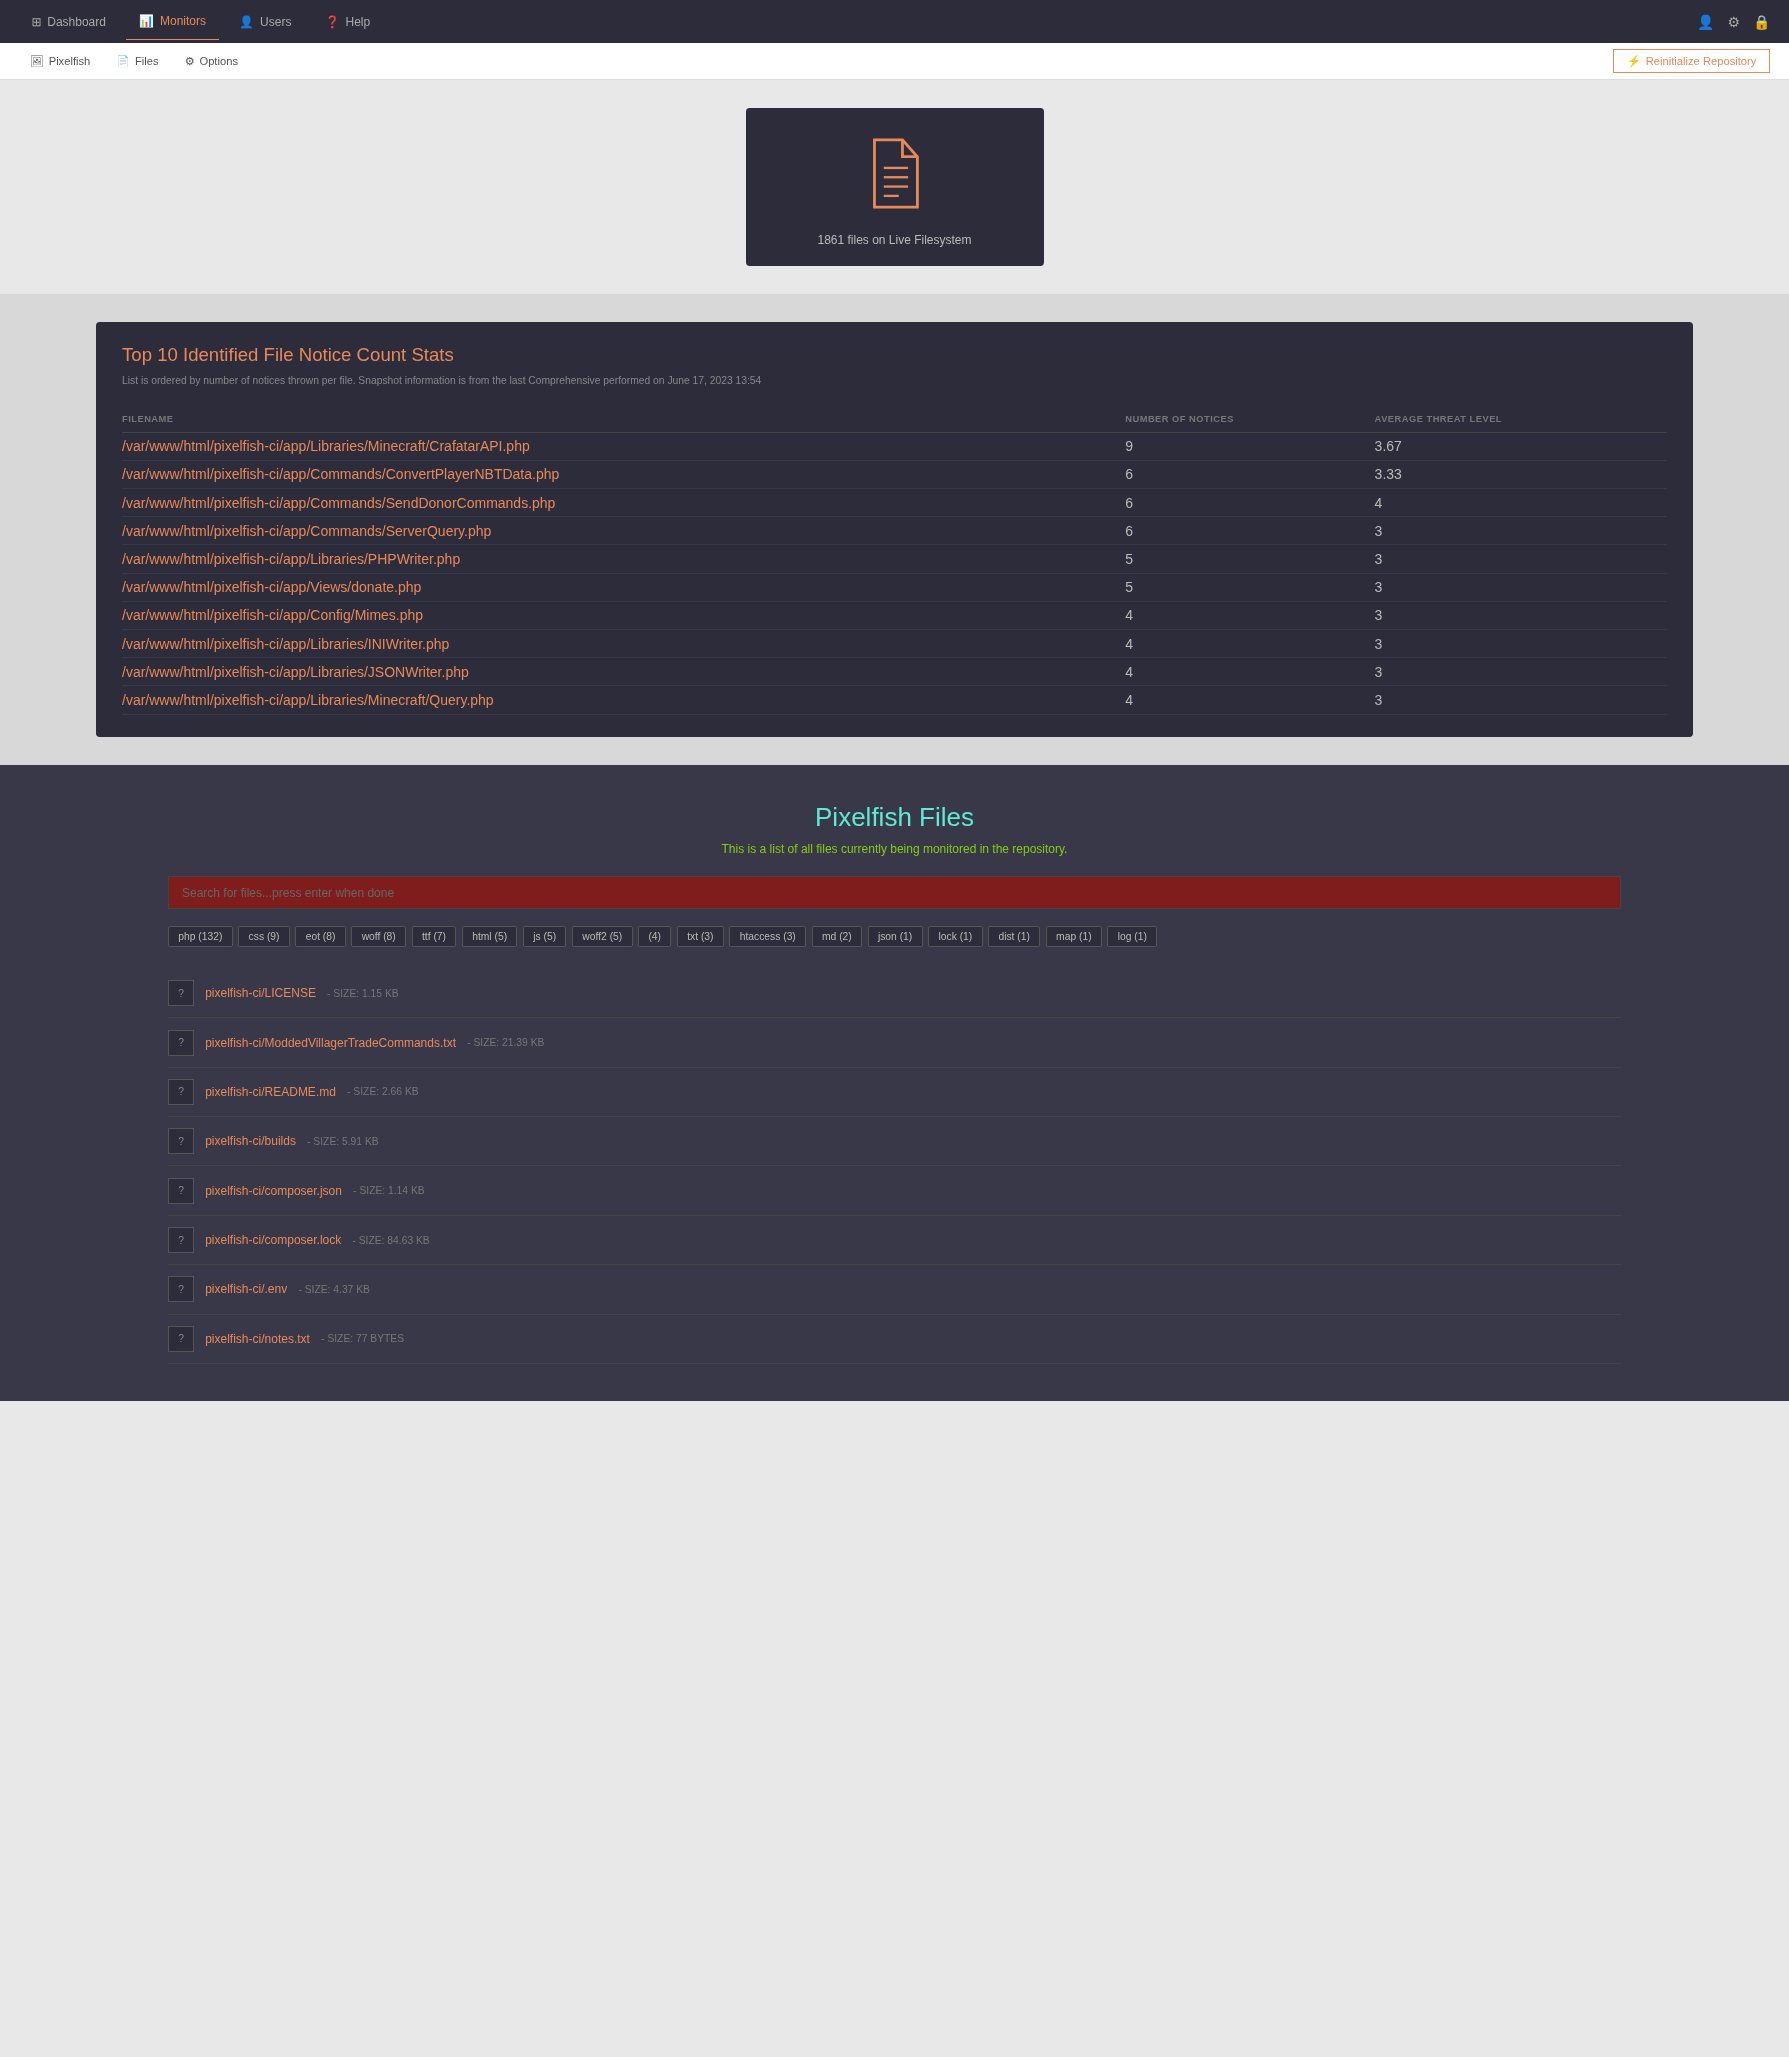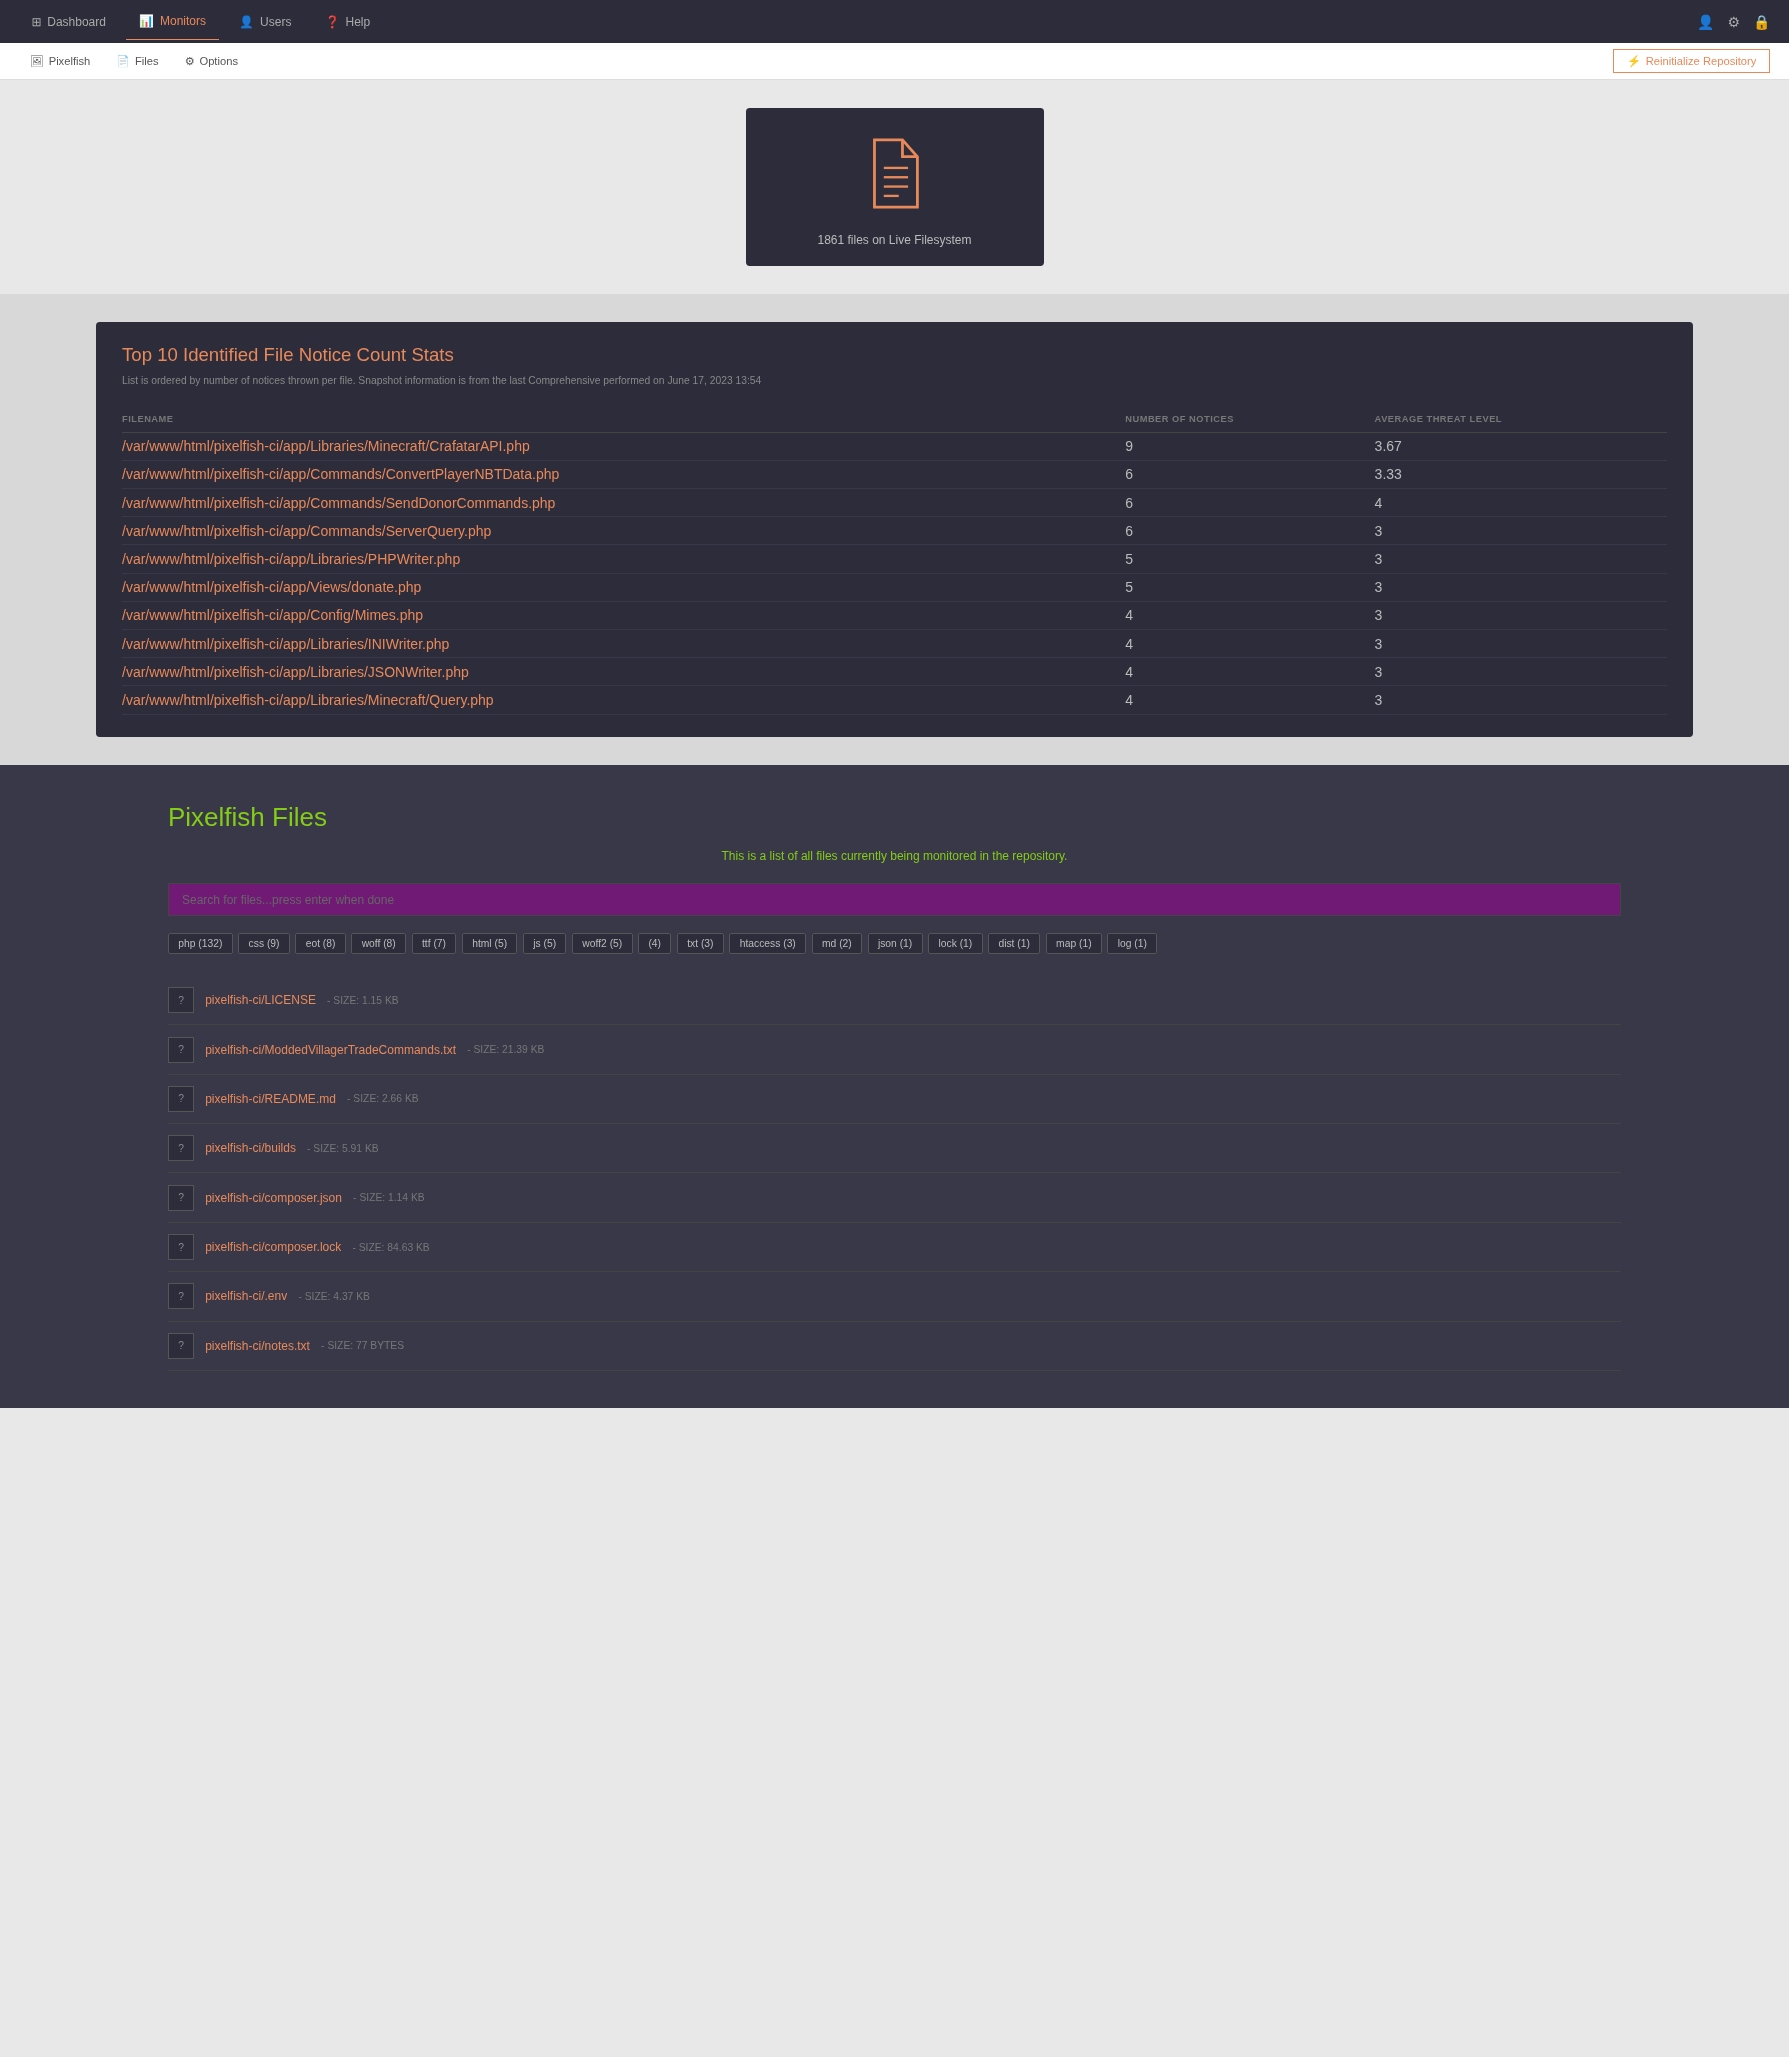--- a/index.html
+++ b/index.html
@@ -112,34 +112,35 @@
       border-bottom: 0.9px solid #383848;
     }
     .data-table td.num { color: #bbb; }
 
     
     .files-section {
       background: #383848;
       padding: 37px 168px;
     }
     .files-title {
-      color: #84cc16;
+      color: #5eead4;
       font-size: 26px;
       font-weight: 300;
-      margin-bottom: 16px;
+      text-align: center;
+      margin-bottom: 9px;
     }
     .files-desc {
       color: #84cc16;
       font-size: 12px;
       text-align: center;
       margin-bottom: 20.5px;
     }
     .search-input {
       width: 100%;
-      background: #701a75;
+      background: #7f1d1d;
       border: 0.9px solid #444;
       color: #aaa;
       padding: 8.4px 13px;
       font-size: 12px;
       outline: none;
       margin-bottom: 17px;
     }
     .search-input::placeholder { color: #666; }
 
     

